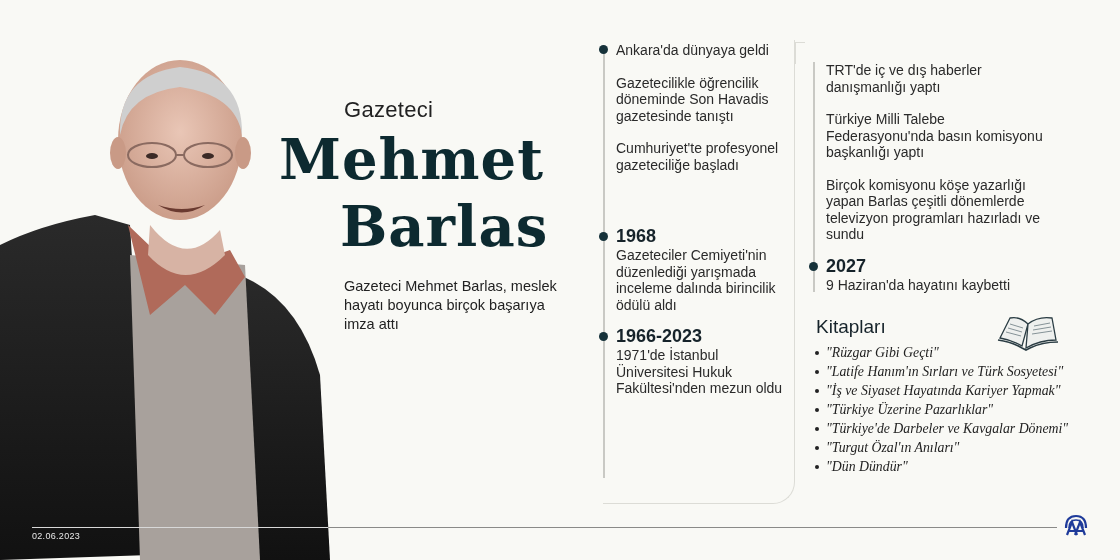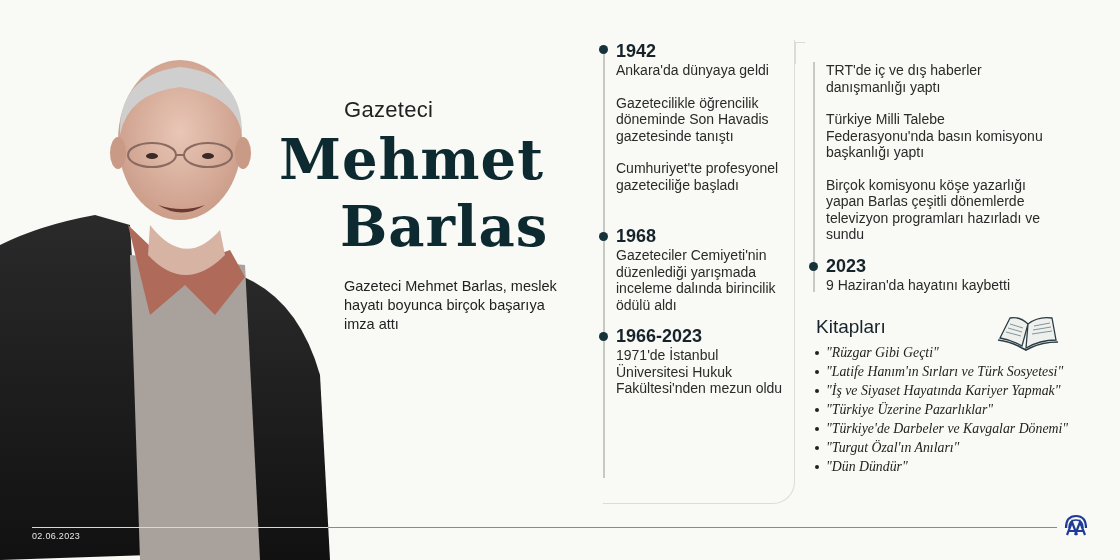--- a/index.html
+++ b/index.html
@@ -92,21 +92,20 @@
 <div class="name-line name-1">Mehmet</div>
 <div class="name-line name-2">Barlas</div>
 <div class="summary">Gazeteci Mehmet Barlas, meslek hayatı boyunca birçok başarıya imza attı</div>
 
 <div class="card card-1"></div>
 <div class="tl-line tl-1"></div>
 
 <div class="event" style="left:600px; top:41px; width:190px;">
   <span class="dot" style="left:-1px; top:4px;"></span>
   <div style="padding-left:16px;">
-    <div class="year">1942</div>
     <div class="etext">
       <p>Ankara'da dünyaya geldi</p>
       <p>Gazetecilikle öğrencilik döneminde Son Havadis gazetesinde tanıştı</p>
       <p>Cumhuriyet'te profesyonel gazeteciliğe başladı</p>
     </div>
   </div>
 </div>
 
 <div class="event" style="left:600px; top:226px; width:190px;">
   <span class="dot" style="left:-1px; top:6px;"></span>
@@ -135,21 +134,21 @@
   <div class="etext">
     <p>TRT'de iç ve dış haberler danışmanlığı yaptı</p>
     <p>Türkiye Milli Talebe Federasyonu'nda basın komisyonu başkanlığı yaptı</p>
     <p>Birçok komisyonu köşe yazarlığı yapan Barlas çeşitli dönemlerde televizyon programları hazırladı ve sundu</p>
   </div>
 </div>
 
 <div class="event" style="left:810px; top:256px; width:240px;">
   <span class="dot" style="left:-1px; top:6px;"></span>
   <div style="padding-left:16px;">
-    <div class="year">2023</div>
+    <div class="year">2027</div>
     <div class="etext">
       <p>9 Haziran'da hayatını kaybetti</p>
     </div>
   </div>
 </div>
 
 <div class="books-title">Kitapları</div>
 <div class="book-icon">
   <svg viewBox="0 0 64 40" width="64" height="40" xmlns="http://www.w3.org/2000/svg">
     <path d="M4 26 L14 6 Q24 4 32 12 L26 34 Q16 28 4 26 Z" fill="#eef0ee" stroke="#2b3d44" stroke-width="1.3"></path>

